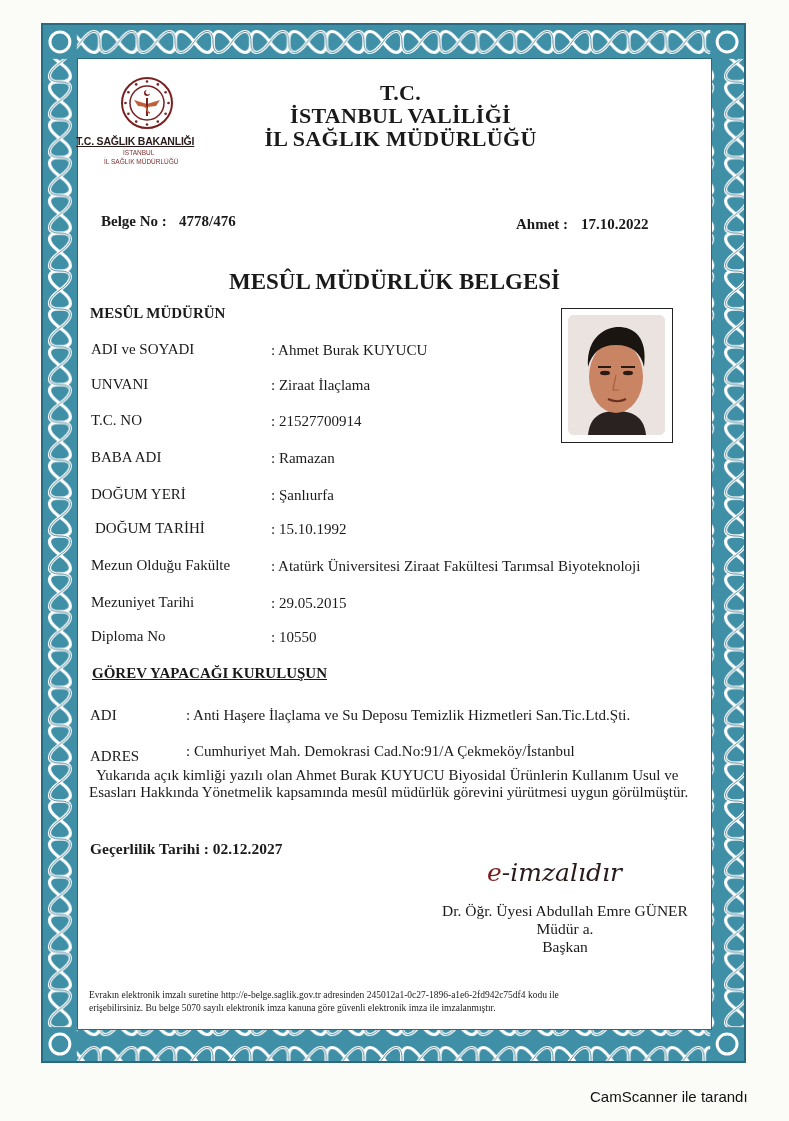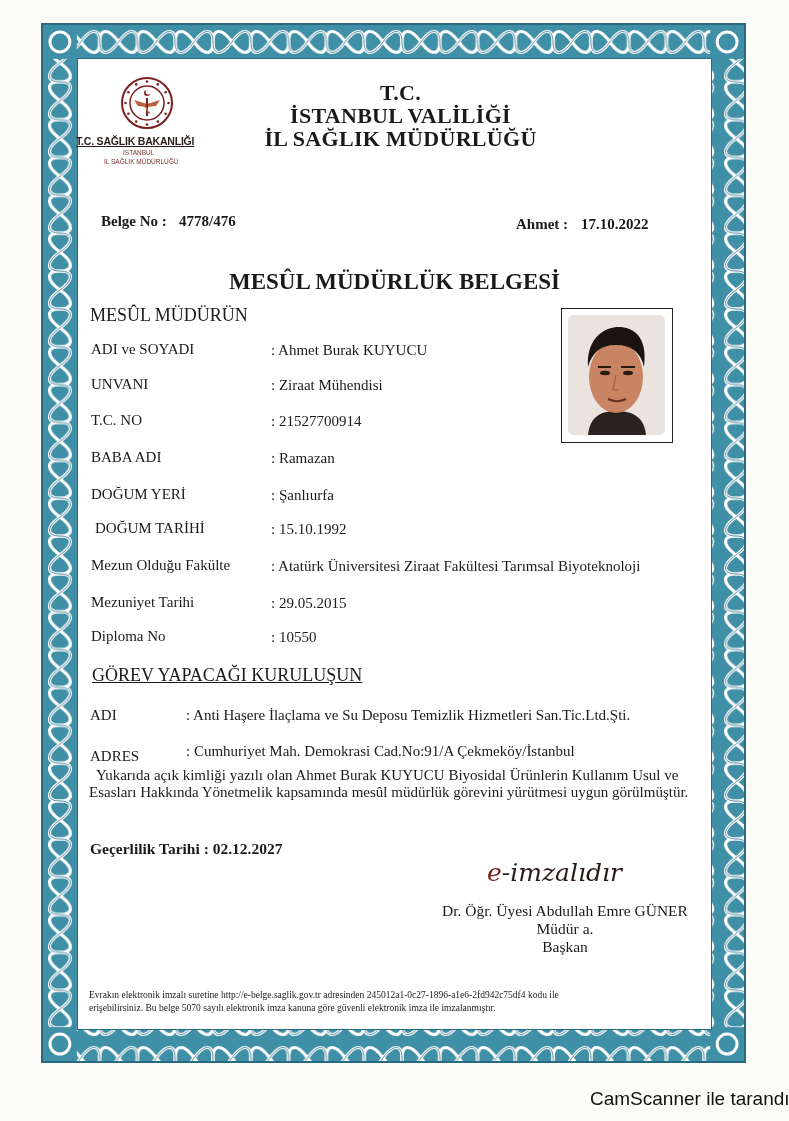--- a/index.html
+++ b/index.html
@@ -29,32 +29,32 @@
   .logo-text-sub1 { left: 123px; top: 149px; font-family: "Liberation Sans", sans-serif; font-size: 6.5px; color: #7a3030; }
   .logo-text-sub2 { left: 104px; top: 158px; font-family: "Liberation Sans", sans-serif; font-size: 6.5px; color: #7a3030; }
 
   .head-line { left: 0; width: 789px; text-align: center; font-weight: bold; font-size: 22px; letter-spacing: 0.3px; }
   .h1 { top: 80px; left: 6px; }
   .h2 { top: 103px; left: 6px; }
   .h3 { top: 126px; left: 6px; }
 
   .meta { font-weight: bold; font-size: 15px; }
   .doc-title { left: 0; width: 789px; text-align: center; top: 269px; font-weight: bold; font-size: 23px; }
-  .section-title { font-weight: normal; font-size: 18px; }
+  .section-title { font-weight: bold; font-size: 15px; }
   .underline { text-decoration: underline; }
   .row-label, .row-value { font-size: 15px; }
   .para { left: 89px; top: 767px; width: 640px; font-size: 15px; line-height: 17px; white-space: normal; }
   .validity { left: 90px; top: 840px; font-weight: bold; font-size: 15.5px; }
   .sign-script { left: 487px; top: 858px; font-family: "DejaVu Serif", serif; font-style: italic; font-size: 25px; color: #2a1a1a; }
   .sign-e { color: #7a1e1e; }
   .signer { font-weight: normal; font-size: 15.5px; text-align: center; left: 420px; width: 290px; }
   .footer { left: 89px; font-size: 9.5px; }
   .photo-frame { left: 561px; top: 308px; width: 112px; height: 135px; border: 1.5px solid #222; box-sizing: border-box; background: #fff; }
   .photo { position: absolute; left: 6px; top: 6px; width: 97px; height: 120px; border-radius: 6px; background: #e9e2df; overflow: hidden; }
-  .caption { left: 590px; top: 1088px; font-family: "Liberation Sans", sans-serif; font-size: 19px; color: #111; }
+  .caption { left: 590px; top: 1088px; font-family: "Liberation Sans", sans-serif; font-size: 15px; color: #111; }
 </style>
 </head>
 <body>
 
 <div class="border-frame">
   <svg viewBox="0 0 705 1040" preserveAspectRatio="none">
     <defs>
       <pattern id="knotH" x="0" y="0" width="38" height="34" patternUnits="userSpaceOnUse">
         <path d="M0 17 C10 3, 19 3, 19 17 C19 31, 28 31, 38 17" stroke="#ffffff" stroke-width="3.2" fill="none"></path>
         <path d="M0 17 C10 31, 19 31, 19 17 C19 3, 28 3, 38 17" stroke="#ffffff" stroke-width="3.2" fill="none"></path>
@@ -116,21 +116,21 @@
 <div class="abs meta" style="left:581px; top:216px;">17.10.2022</div>
 
 <div class="abs doc-title">MESÛL MÜDÜRLÜK BELGESİ</div>
 
 <div class="abs section-title" style="left:90px; top:305px;">MESÛL MÜDÜRÜN</div>
 
 <div id="manager-rows">
     <div class="abs row-label" style="left: 91px; top: 341px;">ADI ve SOYADI</div>
     <div class="abs row-value" style="left: 271px; top: 342px;">: Ahmet Burak KUYUCU</div>
     <div class="abs row-label" style="left: 91px; top: 376px;">UNVANI</div>
-    <div class="abs row-value" style="left: 271px; top: 377px;">: Ziraat Mühendisi</div>
+    <div class="abs row-value" style="left: 271px; top: 377px;">: Ziraat İlaçlama</div>
     <div class="abs row-label" style="left: 91px; top: 412px;">T.C. NO</div>
     <div class="abs row-value" style="left: 271px; top: 413px;">: 21527700914</div>
     <div class="abs row-label" style="left: 91px; top: 449px;">BABA ADI</div>
     <div class="abs row-value" style="left: 271px; top: 450px;">: Ramazan</div>
     <div class="abs row-label" style="left: 91px; top: 486px;">DOĞUM YERİ</div>
     <div class="abs row-value" style="left: 271px; top: 487px;">: Şanlıurfa</div>
     <div class="abs row-label" style="left: 95px; top: 520px;">DOĞUM TARİHİ</div>
     <div class="abs row-value" style="left: 271px; top: 521px;">: 15.10.1992</div>
     <div class="abs row-label" style="left: 91px; top: 557px;">Mezun Olduğu Fakülte</div>
     <div class="abs row-value" style="left: 271px; top: 558px;">: Atatürk Üniversitesi  Ziraat Fakültesi Tarımsal Biyoteknoloji</div>

